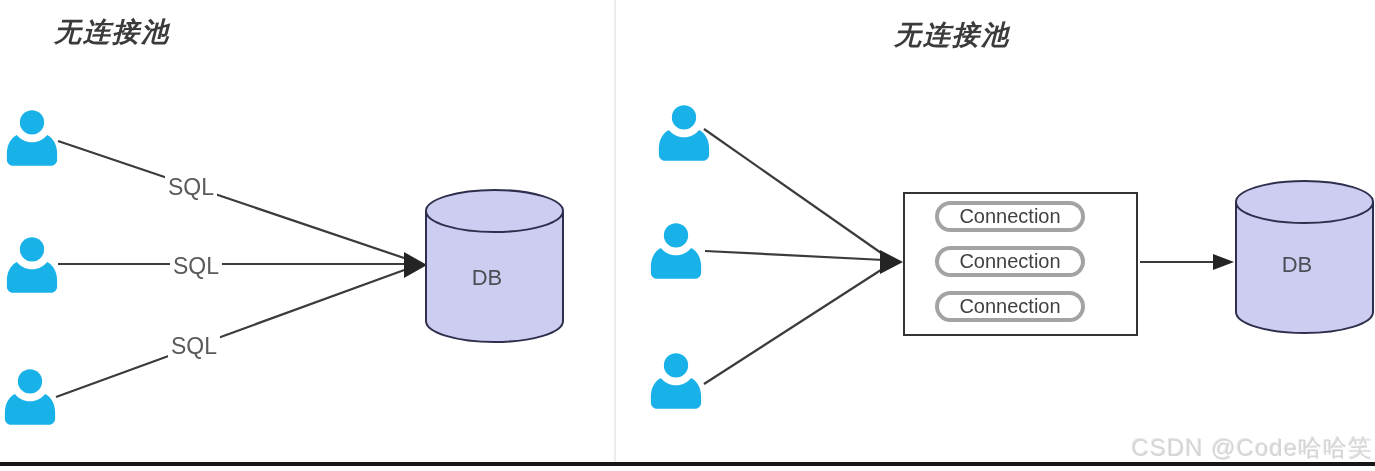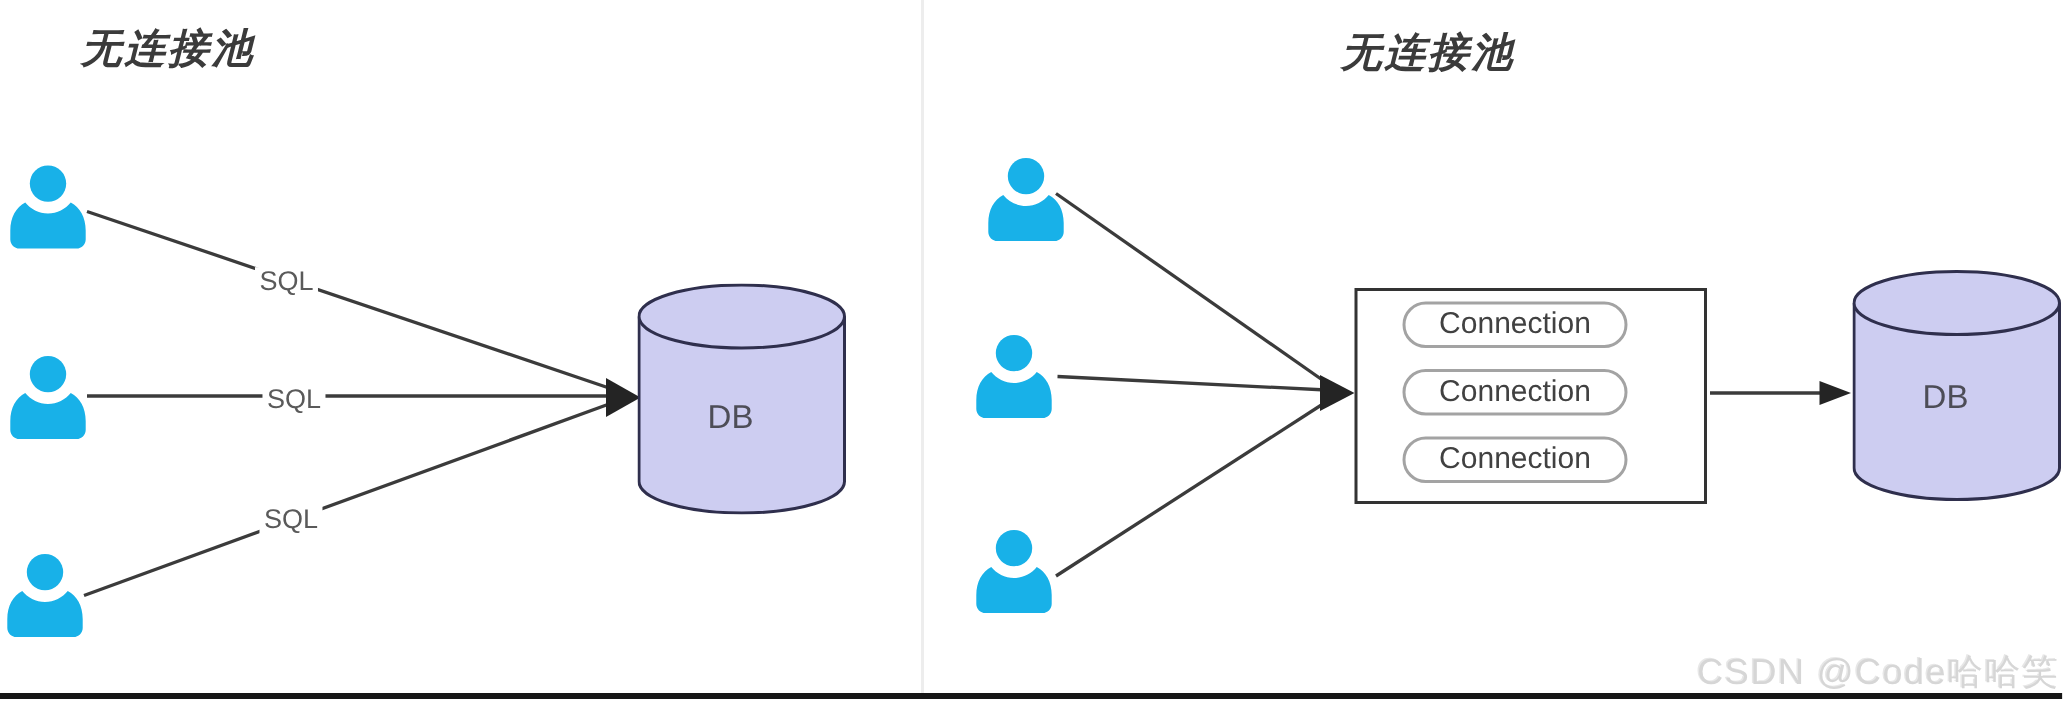--- a/index.html
+++ b/index.html
@@ -52,21 +52,21 @@
   .connector-layer {
     position: absolute;
     left: 0; top: 0;
     width: 1375px; height: 471px;
     pointer-events: none;
   }
 
   .sql-label {
     position: absolute;
     transform: translate(-50%, -50%);
-    font-size: 18px;
+    font-size: 23px;
     color: #5a5a5a;
     background: #ffffff;
     padding: 0 3px;
     line-height: 1.1;
   }
   .sql-1 { left: 191px; top: 188px; }
   .sql-2 { left: 196px; top: 267px; }
   .sql-3 { left: 194px; top: 347px; }
 
   .db-cylinder { position: absolute; width: 139px; height: 154px; }
@@ -82,21 +82,21 @@
     position: absolute;
     left: 903px; top: 192px;
     width: 235px; height: 144px;
     background: #ffffff;
     border: 2px solid #333333;
   }
   .pill {
     position: absolute;
     left: 30px;
     width: 150px; height: 31px;
-    border: 2px solid #a3a3a3;
+    border: 4px solid #a3a3a3;
     border-radius: 16px;
     background: #ffffff;
     display: flex;
     align-items: center;
     justify-content: center;
     font-size: 20px;
     color: #414141;
   }
   .pill-1 { top: 7px; }
   .pill-2 { top: 52px; }

